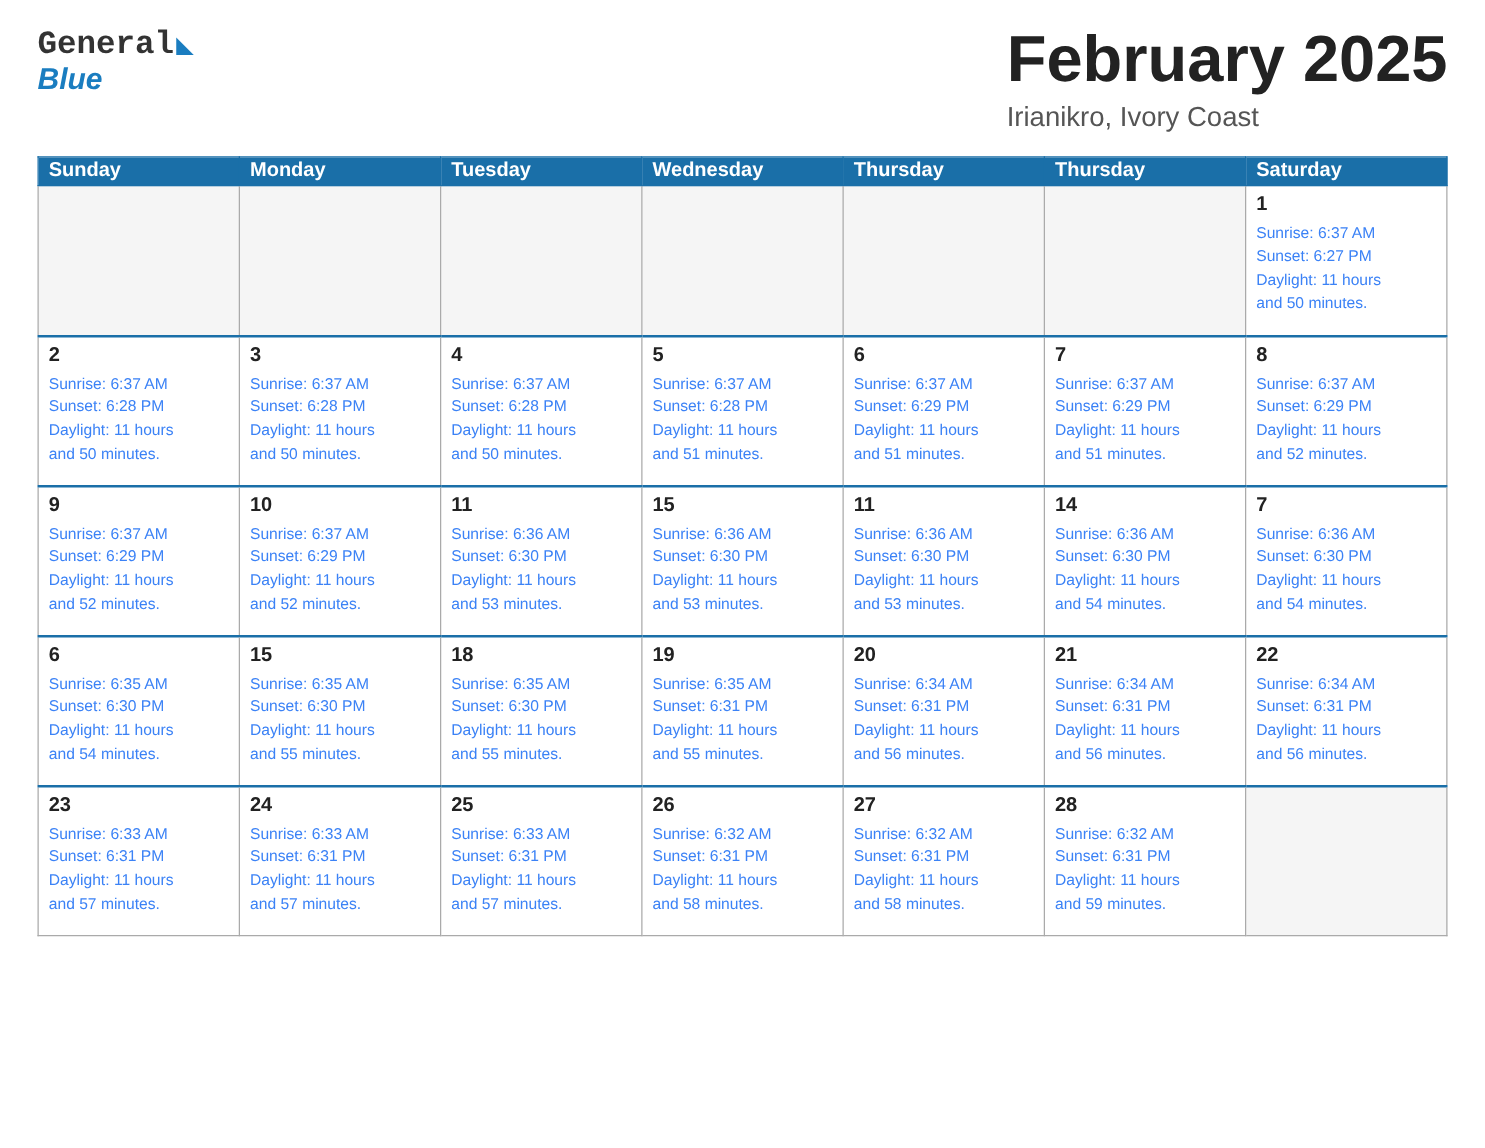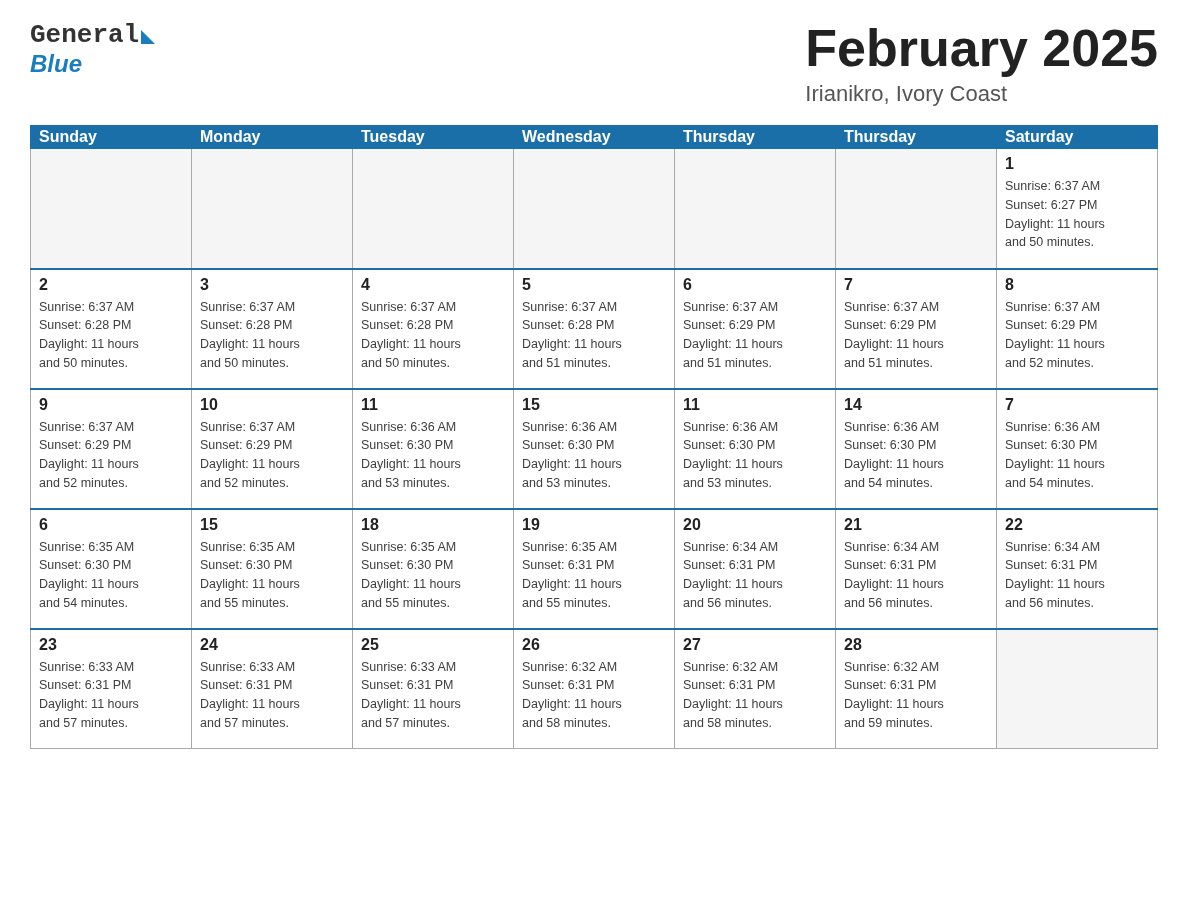--- a/index.html
+++ b/index.html
@@ -89,21 +89,21 @@
     }
     .day-number {
       font-size: 16px;
       font-weight: bold;
       margin-bottom: 4px;
       color: #222;
       display: block;
     }
     .day-info {
       font-size: 12.5px;
-      color: #404040;
+      color: #3b82f6;
       line-height: 1.5;
     }
     
     .calendar tbody tr td:first-child {
       border-left: 1px solid #aaa;
     }
     .week-row td {
       border-top: 2px solid #1a6fa8 !important;
     }
     .week-row-1 td {

